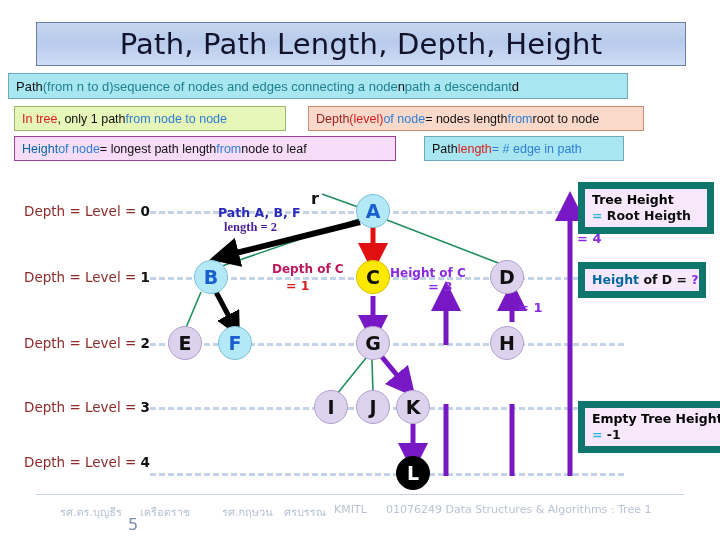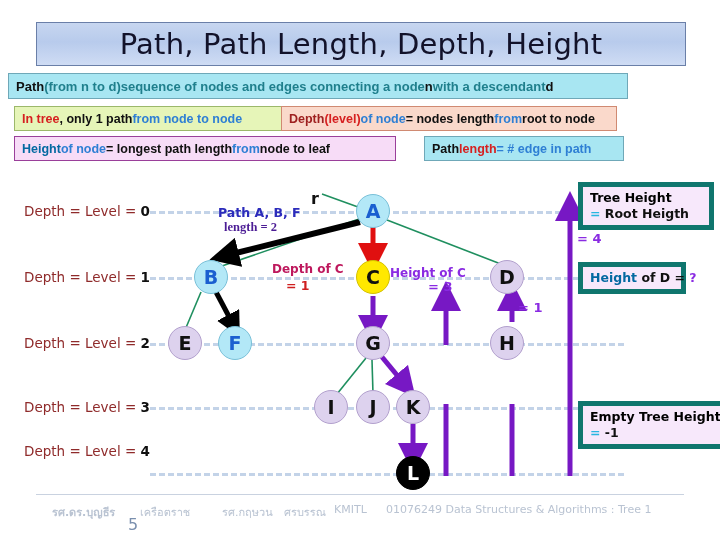--- a/index.html
+++ b/index.html
@@ -19,28 +19,28 @@
   }
   .title-text{
     font-size:29px;color:#12122a;letter-spacing:0.2px;
     font-family:"DejaVu Sans", sans-serif;font-weight:400;
   }
 
   
   .defbox{
     position:absolute;box-sizing:border-box;
     display:flex;align-items:center;
-    font-weight:bold;white-space:nowrap;
+    font-weight:normal;white-space:nowrap;
   }
   .defbox span{display:inline-block;}
   #def-path{left:8px;top:73px;width:620px;height:26px;
     background:#a8e6f2;border:1px solid #6fa8b8;padding:0 7px;font-size:13px;}
   #def-intree{left:14px;top:106px;width:272px;height:25px;
     background:#e6f5b8;border:1px solid #9cb86a;padding:0 7px;font-size:12.5px;}
-  #def-depth{left:281px;top:106px;width:336px;height:25px;
+  #def-depth{left:308px;top:106px;width:336px;height:25px;
     background:#fad9cb;border:1px solid #d08a72;padding:0 7px;font-size:12.5px;}
   #def-height{left:14px;top:136px;width:382px;height:25px;
     background:#f7dcf7;border:1px solid #9a3f9a;padding:0 7px;font-size:12.5px;}
   #def-plength{left:424px;top:136px;width:200px;height:25px;
     background:#a8e6f2;border:1px solid #6fa8b8;padding:0 7px;font-size:12.5px;}
 
   .c-black{color:#101010;}
   .c-teal{color:#1f7f8c;}
   .c-red{color:#d62020;}
   .c-darkred{color:#9e2020;}
@@ -82,34 +82,34 @@
   #anno-depthc{left:272px;top:262px;font-size:12px;color:#be185d;}
   #anno-depthc2{left:286px;top:278px;font-size:12.5px;color:#cf1f1f;}
   #anno-heightc{left:390px;top:266px;font-size:12px;color:#8a2be2;}
   #anno-heightc2{left:428px;top:279px;font-size:13px;color:#8a2be2;}
   #anno-heightd{left:518px;top:300px;font-size:13px;color:#8a2be2;}
   #anno-treeh{left:577px;top:231px;font-size:13px;color:#8a2be2;}
 
   
   .sidebox{
     position:absolute;box-sizing:border-box;background:#f7e8fb;
-    border:5px solid #0f766e;padding:3px 7px;font-weight:bold;
+    border:7px solid #0f766e;padding:3px 7px;font-weight:bold;
     font-size:12.5px;line-height:16px;white-space:nowrap;
     font-family:"DejaVu Sans", sans-serif;
   }
   #box-treeheight{left:578px;top:182px;width:136px;}
-  #box-heightd{left:578px;top:262px;width:108px;}
+  #box-heightd{left:578px;top:262px;width:128px;}
   #box-empty{left:578px;top:401px;width:164px;}
 
   
   .footer-rule{position:absolute;left:36px;top:494px;width:648px;
     border-top:1px solid #c9d2e0;height:0;}
   .foot{position:absolute;top:503px;font-size:11px;color:#b9c3d2;
     white-space:nowrap;font-family:"DejaVu Sans", sans-serif;}
-  #foot-a{left:52px;font-weight:bold;}
+  #foot-a{left:60px;}
   #foot-b{left:140px;}
   #foot-c{left:222px;}
   #foot-d{left:284px;}
   #foot-e{left:334px;}
   #foot-f{left:386px;}
   #page-num{position:absolute;left:128px;top:515px;font-size:16px;
     color:#7a8fae;font-family:"DejaVu Sans", sans-serif;}
 </style>
 </head>
 <body>
@@ -118,21 +118,21 @@
 
   <div class="title-bar">
     <div class="title-text">Path, Path Length, Depth, Height</div>
   </div>
 
   <div class="defbox" id="def-path">
     <span class="c-black">Path </span>
       <span class="c-teal">(from n to d)</span>
       <span class="c-teal"> sequence of nodes and edges connecting a node </span>
       <span class="c-black">n</span>
-      <span class="c-teal"> with a descendant </span>
+      <span class="c-teal"> path a descendant </span>
       <span class="c-black">d</span>
   </div>
 
   <div class="defbox" id="def-intree">
     <span class="c-red">In tree</span>
       <span class="c-black">, only 1 path </span>
       <span class="c-blue">from node to node</span>
   </div>
 
   <div class="defbox" id="def-depth">
@@ -161,21 +161,21 @@
   <div class="level-line" style="top:211px"></div>
   <div class="level-line" style="top:277px"></div>
   <div class="level-line" style="top:343px"></div>
   <div class="level-line" style="top:407px"></div>
   <div class="level-line" style="top:473px"></div>
 
   <div class="depth-label" style="top:203px"><span>Depth = Level = </span><b>0</b></div>
   <div class="depth-label" style="top:269px"><span>Depth = Level = </span><b>1</b></div>
   <div class="depth-label" style="top:335px"><span>Depth = Level = </span><b>2</b></div>
   <div class="depth-label" style="top:399px"><span>Depth = Level = </span><b>3</b></div>
-  <div class="depth-label" style="top:443px"><span>Depth = Level = </span><b>4</b></div>
+  <div class="depth-label" style="top:454px"><span>Depth = Level = </span><b>4</b></div>
 
   <svg id="edges" viewBox="0 0 720 540">
     <defs>
       <marker id="arw-red" markerWidth="6" markerHeight="6" refX="3" refY="3" orient="auto">
         <path d="M0,0 L6,3 L0,6 z" fill="#e01010"></path>
       </marker>
       <marker id="arw-purple" markerWidth="6" markerHeight="6" refX="3" refY="3" orient="auto">
         <path d="M0,0 L6,3 L0,6 z" fill="#7718c4"></path>
       </marker>
       <marker id="arw-black" markerWidth="5" markerHeight="5" refX="2.5" refY="2.5" orient="auto">

